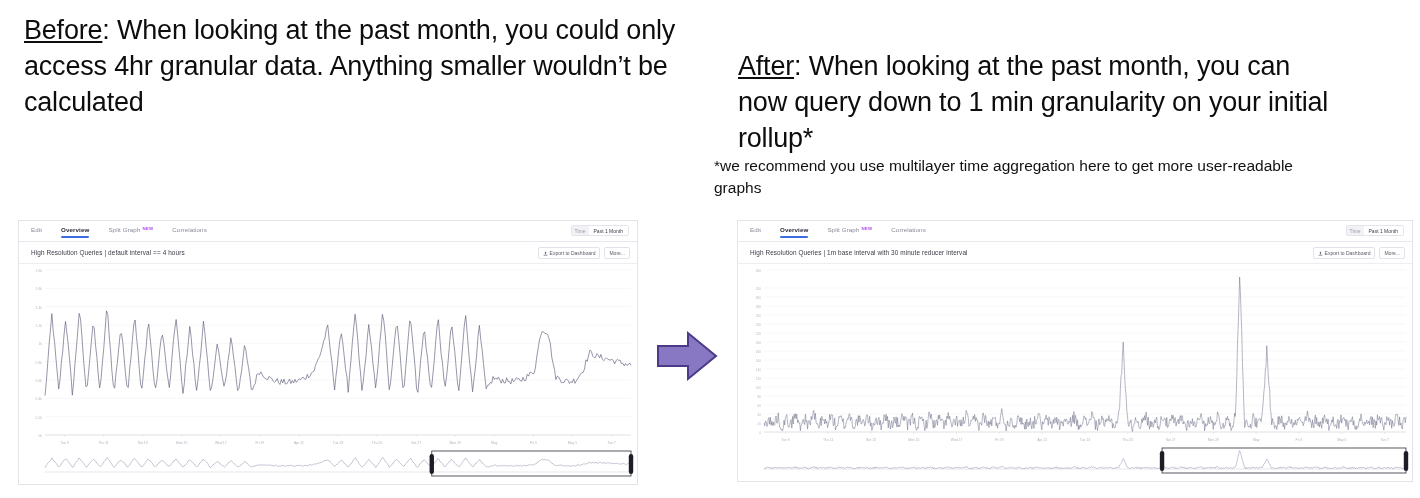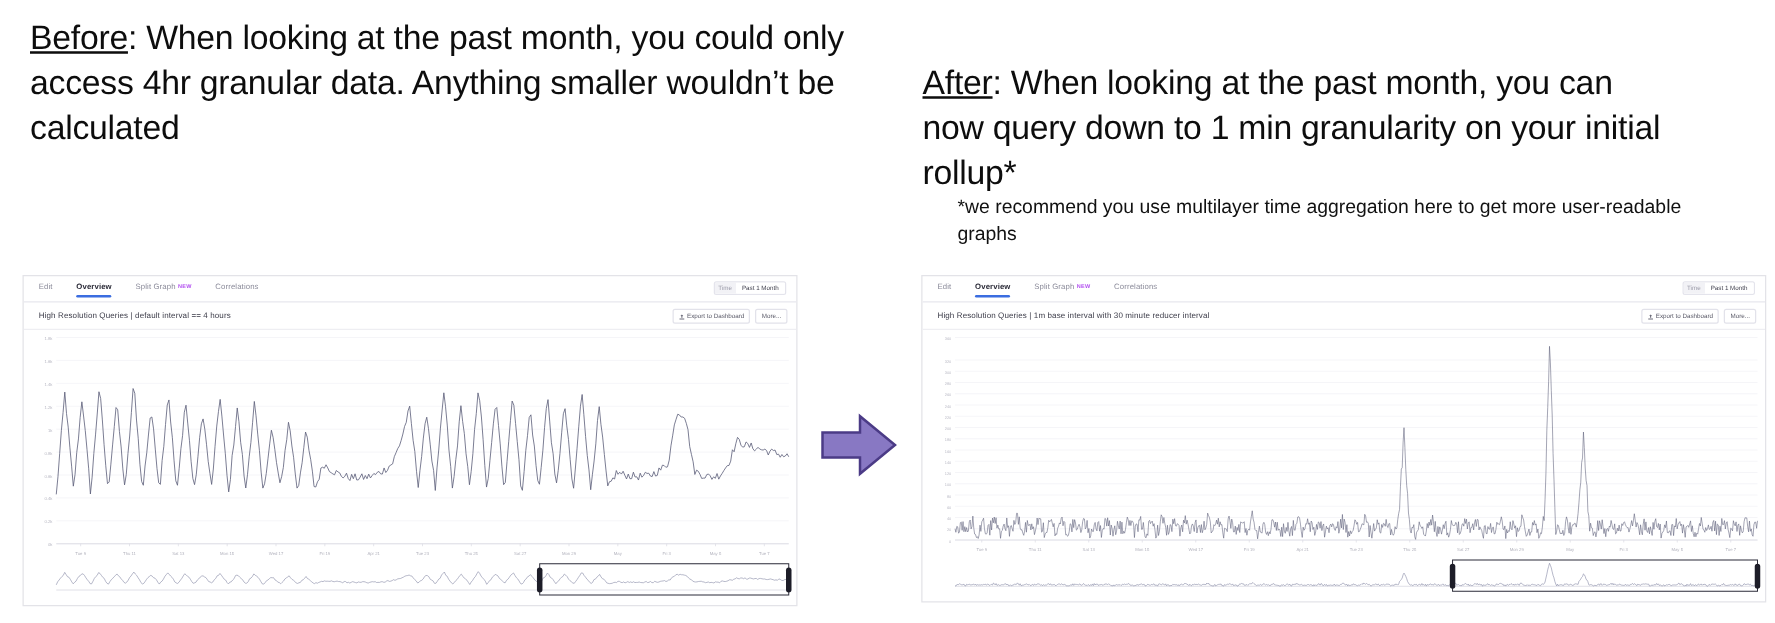--- a/index.html
+++ b/index.html
@@ -18,21 +18,21 @@
     line-height: 36px;
     color: #0d0d0d;
     letter-spacing: -0.2px;
     font-weight: 400;
   }
   #heading-before { left: 24px; top: 12px; width: 690px; }
   #heading-after  { left: 738px; top: 12px; width: 600px; margin-top: 36px; }
   .u { text-decoration: underline; }
   .footnote {
     position: absolute;
-    left: 766px; top: 155px; width: 590px;
+    left: 714px; top: 155px; width: 590px;
     font-size: 15.5px; line-height: 22px; color: #111;
   }
 
   
   #arrow { position: absolute; left: 654px; top: 328px; width: 66px; height: 56px; }
 
   
   .panel {
     position: absolute;
     background: #ffffff;

